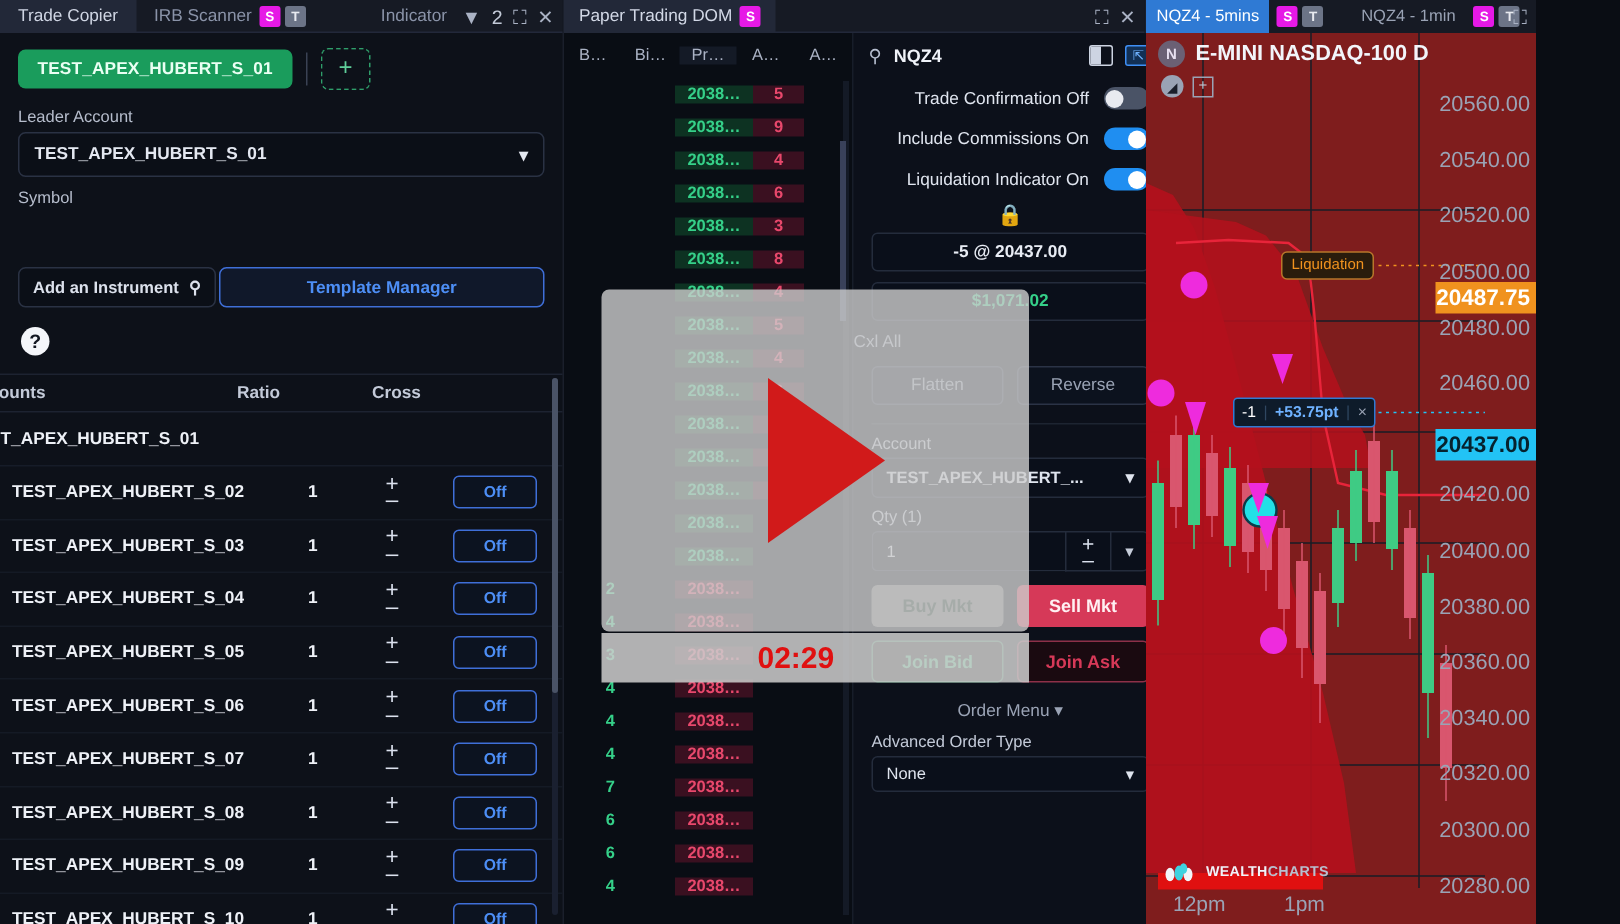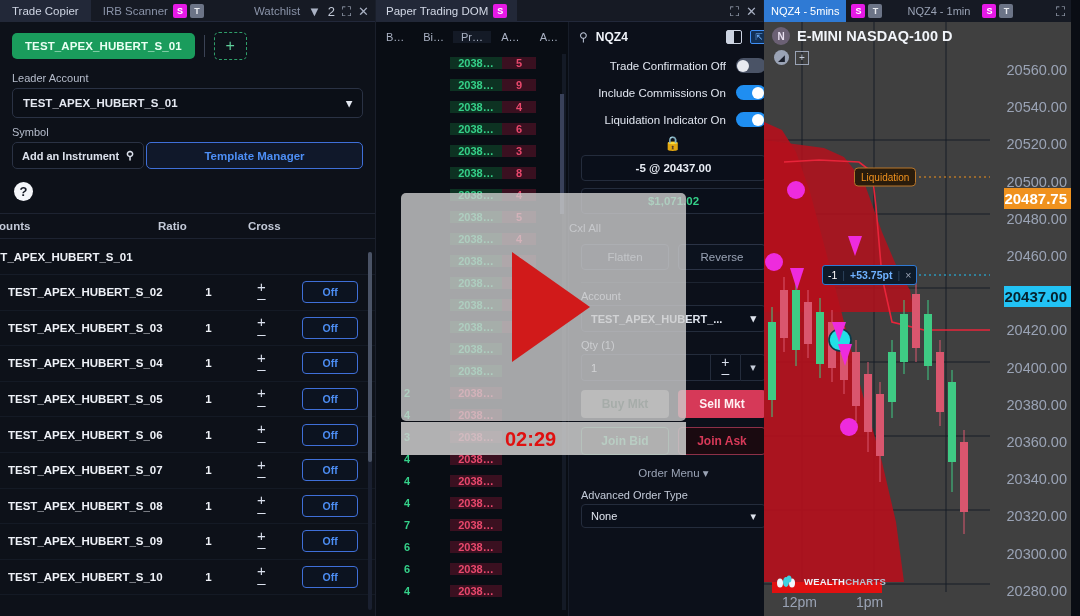--- a/index.html
+++ b/index.html
@@ -60,21 +60,21 @@
 
   .field-label { font-size: 11px; color: #b6bdcc; padding: 8px 12px 4px 12px; }
   .select-box {
     margin: 0 12px; height: 30px; background: #0b0f17; border: 1px solid #2a3244;
     border-radius: 5px; display: flex; align-items: center; padding: 0 10px;
     justify-content: space-between; cursor: pointer;
   }
   .select-box span { font-size: 11.5px; color: #e4e8f1; font-weight: bold; }
   .caret { color: #d5dbe8; font-size: 12px; }
 
-  .sym-row { display: flex; gap: 2px; padding: 0 12px; align-items: flex-start; }
+  .sym-row { display: flex; gap: 2px; padding: 0 12px; align-items: flex-start; margin-top: 36px; }
   .sym-input {
     flex: 0 0 132px; height: 27px; background: #0b0f17; border: 1px solid #2a3244;
     border-radius: 5px; display: flex; align-items: center; padding: 0 9px;
     justify-content: space-between; cursor: text;
   }
   .sym-input span { font-size: 11px; color: #dce1ec; font-weight: bold; }
   .mag { font-size: 11px; color: #98a1b4; }
   .tpl-btn {
     flex: 1; height: 27px; background: #10182a; border: 1px solid #3f6fd8;
     border-radius: 5px; display: flex; align-items: center; justify-content: center;
@@ -233,22 +233,22 @@
   .none-sel { margin: 0 12px; height: 24px; background: #0a0f1a; border: 1px solid #242c3c;
     border-radius: 4px; display: flex; align-items: center; padding: 0 9px;
     justify-content: space-between; cursor: pointer; }
   .none-sel span { font-size: 11px; color: #dfe4ee; }
   .ctl-scroll { position: absolute; right: 2px; top: 36px; width: 4px; height: 550px;
     background: #131924; }
   .ctl-thumb { position: absolute; right: 2px; top: 44px; width: 4px; height: 160px;
     background: #39415a; }
 
   
-  #chart-panel { position: absolute; left: 764px; top: 0; width: 307px; height: 616px;
-    background: #404040; }
+  #chart-panel { position: absolute; left: 764px; top: 0; width: 260px; height: 616px;
+    background: #7f1d1d; }
   .ch-tabbar { height: 22px; background: #161a24; display: flex; align-items: center;
     position: relative; }
   .ch-tab { height: 22px; display: flex; align-items: center; padding: 0 7px;
     font-size: 11px; color: #9aa3b5; cursor: pointer; }
   .ch-tab.active { background: #2f7ad4; color: #fff; }
   .ch-right { position: absolute; right: 6px; top: 0; height: 22px; display: flex;
     align-items: center; }
   .ch-area { position: absolute; left: 0; top: 22px; right: 0; bottom: 0; }
   .ch-title { position: absolute; left: 8px; top: 5px; display: flex; align-items: center; gap: 7px; }
   .n-badge { width: 18px; height: 18px; border-radius: 50%; background: #6b6074; color: #e8dff0;
@@ -300,21 +300,21 @@
     <div class="tabbar">
       <div class="tab active">
         <span>Trade Copier</span>
       </div>
       <div class="tab">
         <span>IRB Scanner</span>
         <span class="badge-s">S</span>
         <span class="badge-t">T</span>
       </div>
       <div class="tab" style="margin-left:26px">
-        <span>Watchlist</span>
+        <span>Indicator</span>
       </div>
       <div class="tabbar-right">
         <span class="tb-ico">▼</span>
         <span class="tb-num">2</span>
         <span class="tb-ico">⛶</span>
         <span class="tb-ico">✕</span>
       </div>
     </div>
 
     <div class="acct-chip-row">

